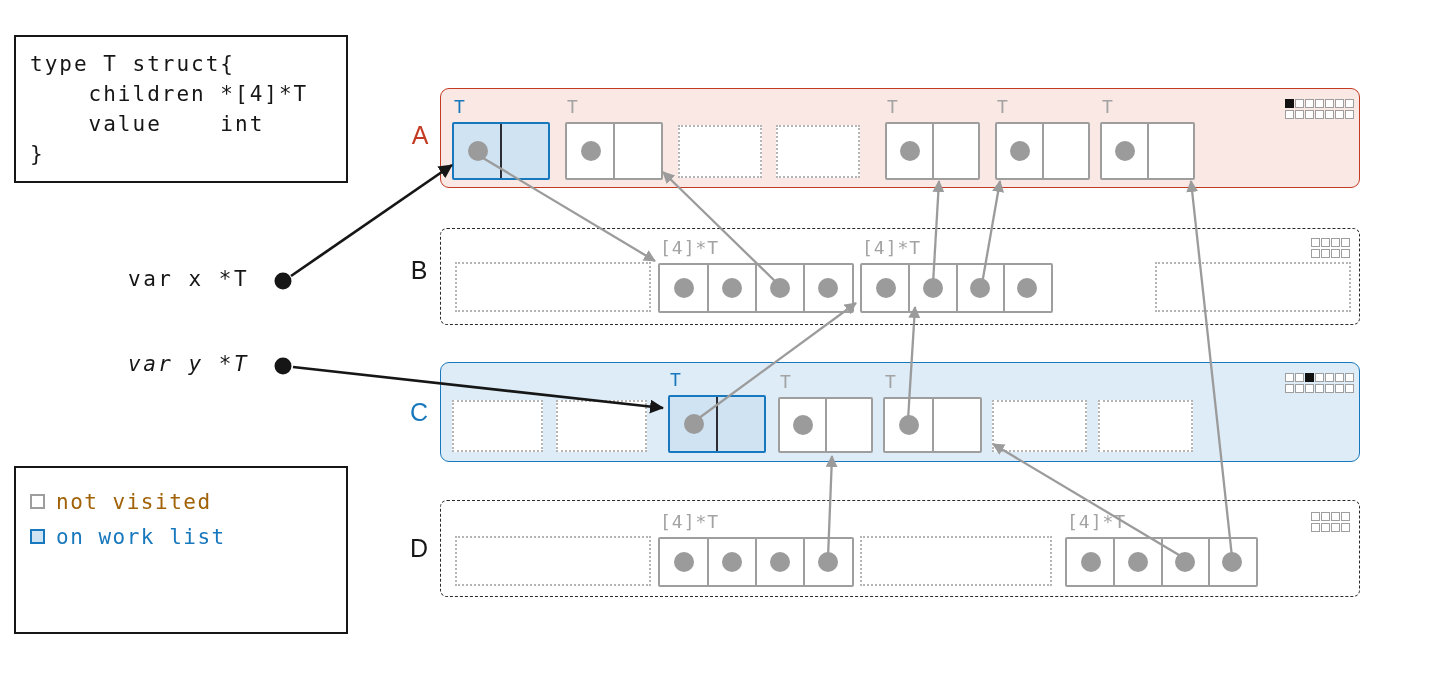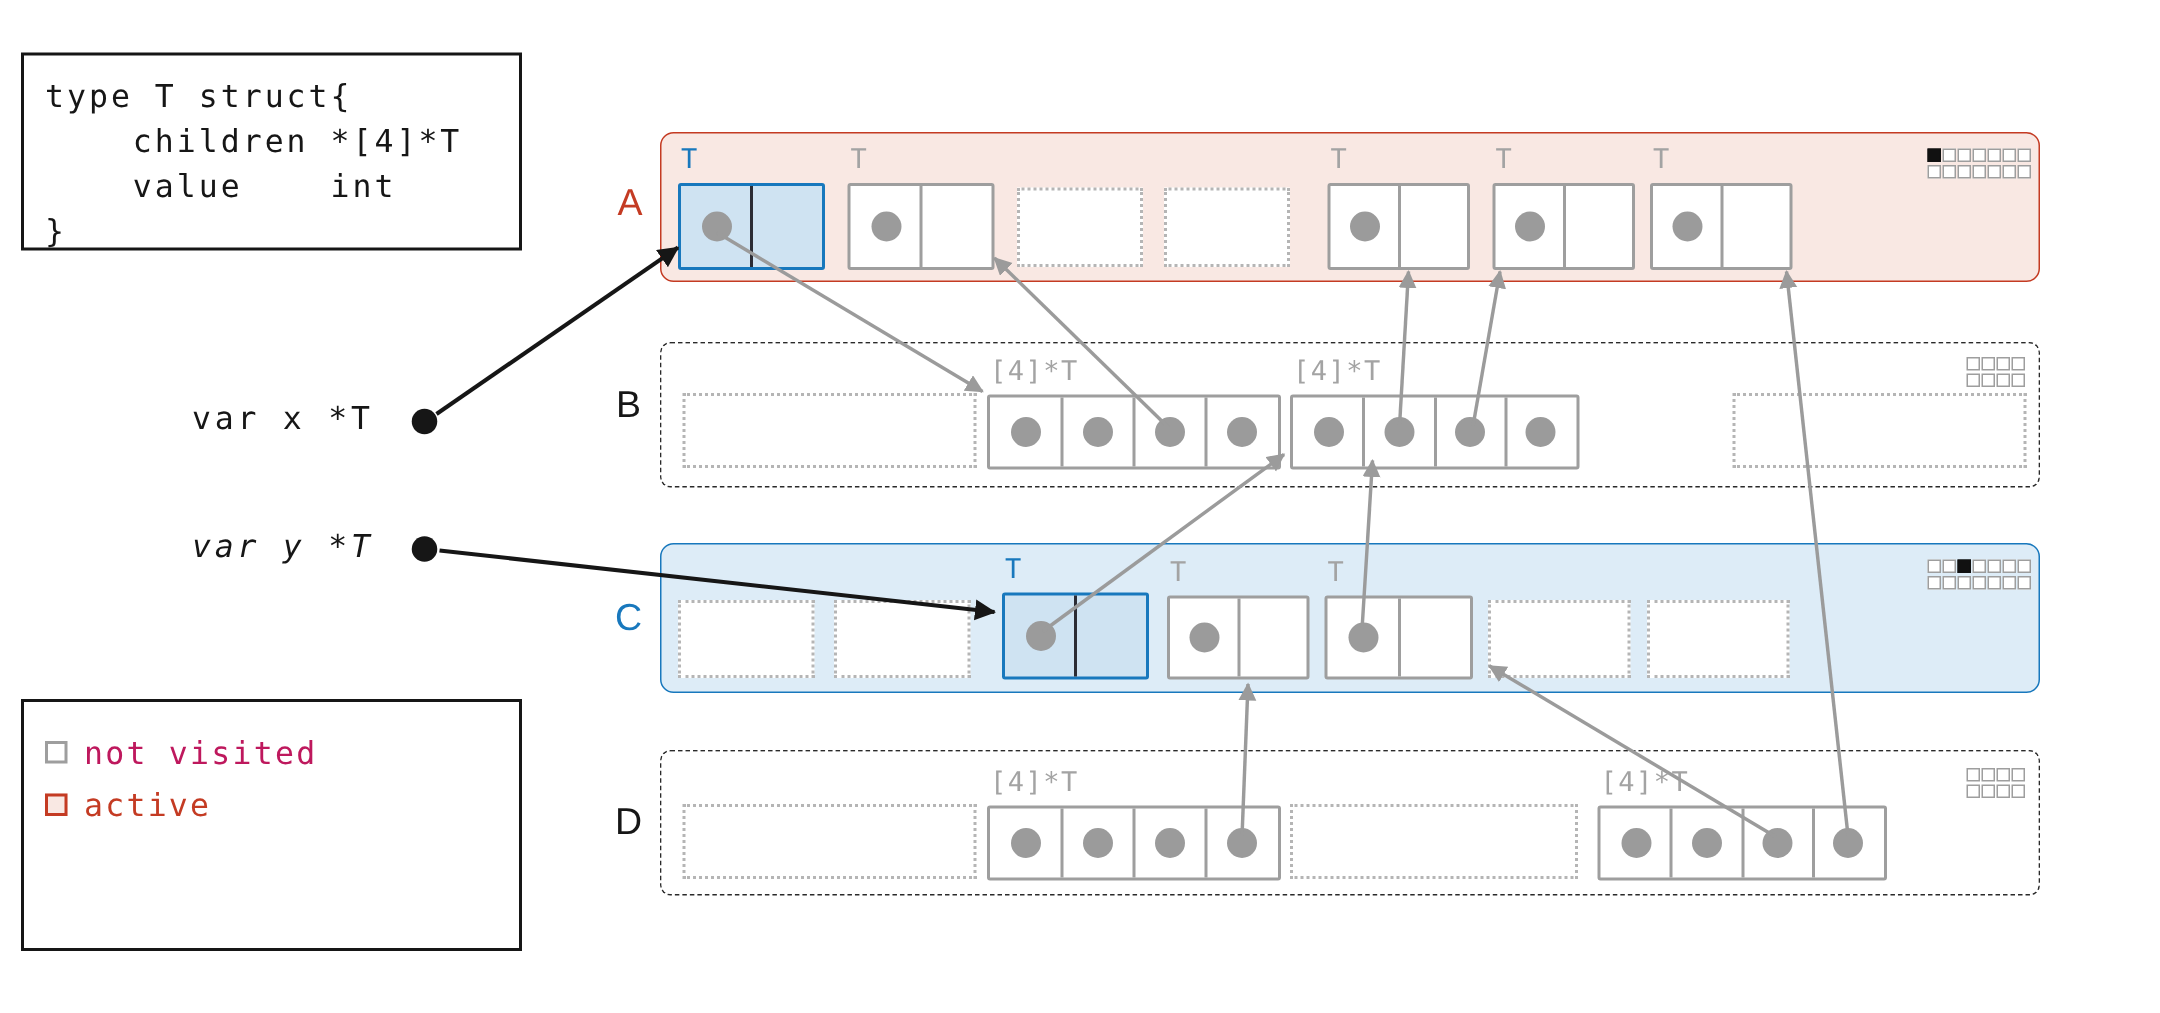--- a/index.html
+++ b/index.html
@@ -1,35 +1,35 @@
 <!DOCTYPE html>
 <html><head>
 <meta charset="utf-8">
 <style>
   html,body{margin:0;padding:0;background:#fff;}
   .canvas{position:relative;width:1440px;height:675px;background:#fff;overflow:hidden;
           font-family:"DejaVu Sans Mono",monospace;}
 
   
-  .code-box{position:absolute;left:14px;top:35px;width:334px;height:132px;box-sizing:border-box;
+  .code-box{position:absolute;left:14px;top:35px;width:334px;height:148px;box-sizing:border-box;
             border:2.5px solid #161616;margin:0;padding:12px 0 0 14px;
             font:21px/30px "DejaVu Sans Mono",monospace;letter-spacing:2px;color:#161616;white-space:pre;}
   .var-label{position:absolute;font:21px "DejaVu Sans Mono",monospace;letter-spacing:2.5px;color:#161616;}
   #var-x{left:128px;top:267px;} #var-y{left:128px;top:352px;font-style:italic;}
 
   .legend{position:absolute;left:14px;top:466px;width:334px;height:168px;box-sizing:border-box;
           border:2.5px solid #161616;padding:16px 0 0 14px;}
   .legend-item{display:flex;align-items:center;height:35px;gap:11px;}
   .swatch{width:11px;height:11px;box-sizing:content-box;flex:none;}
   .sw-free{border:2.5px solid #9e9e9e;background:#fff;}
   .sw-worklist{border:2.5px solid #1878bd;background:#cfe3f2;}
   .sw-active{border:2.5px solid #c43b23;background:#f9e8e3;}
   .sw-visited{border:2.5px solid #2a2a2a;background:#b9b9b9;}
   .legend-text{font:21px "DejaVu Sans Mono",monospace;letter-spacing:1.5px;}
-  .lg-free{color:#be185d;} .lg-worklist{color:#1878bd;} .lg-active{color:#c43b23;} .lg-visited{color:#161616;}
+  .lg-free{color:#a16207;} .lg-worklist{color:#1878bd;} .lg-active{color:#c43b23;} .lg-visited{color:#161616;}
 
   
   .region{position:absolute;box-sizing:border-box;border-radius:9px;}
   .region-active{background:#f9e8e3;border:1.8px solid #c43b23;}
   .region-worklist{background:#ddecf7;border:1.8px solid #1878bd;}
   .region-plain{background:#fff;border:1.8px dashed #2a2a2a;border-radius:7px;}
   .region-label{position:absolute;font:25px "Liberation Sans",sans-serif;width:26px;text-align:center;}
   .rl-active{color:#c43b23;} .rl-worklist{color:#1878bd;} .rl-plain{color:#161616;}
 
   .free-slot{position:absolute;box-sizing:border-box;border:2px dotted #b5b5b5;background:#fff;}
@@ -64,22 +64,22 @@
 
   <div class="var-label" id="var-x">var x *T</div>
   <div class="var-label" id="var-y">var y *T</div>
 
   <div class="legend">
     <div class="legend-item">
       <span class="swatch sw-free"></span>
       <span class="legend-text lg-free">not visited</span>
     </div>
     <div class="legend-item">
-      <span class="swatch sw-active"></span>
-      <span class="legend-text lg-active">active</span>
+      <span class="swatch sw-worklist"></span>
+      <span class="legend-text lg-worklist">on work list</span>
     </div>
   </div>
 
   <div id="diagram">
       <div class="region region-active" style="left: 440px; top: 88px; width: 920px; height: 100px;"></div>
       <div class="region-label rl-active" style="left: 407px; top: 121px;">A</div>
       <div class="obj obj-worklist" style="left: 452px; top: 122px; width: 98px; height: 58px;">
         <div class="cell-divider divider-dark" style="left: 50%;"></div>
         <div class="ptr-dot" style="left: 25%; top: 50%;"></div>
       </div>

